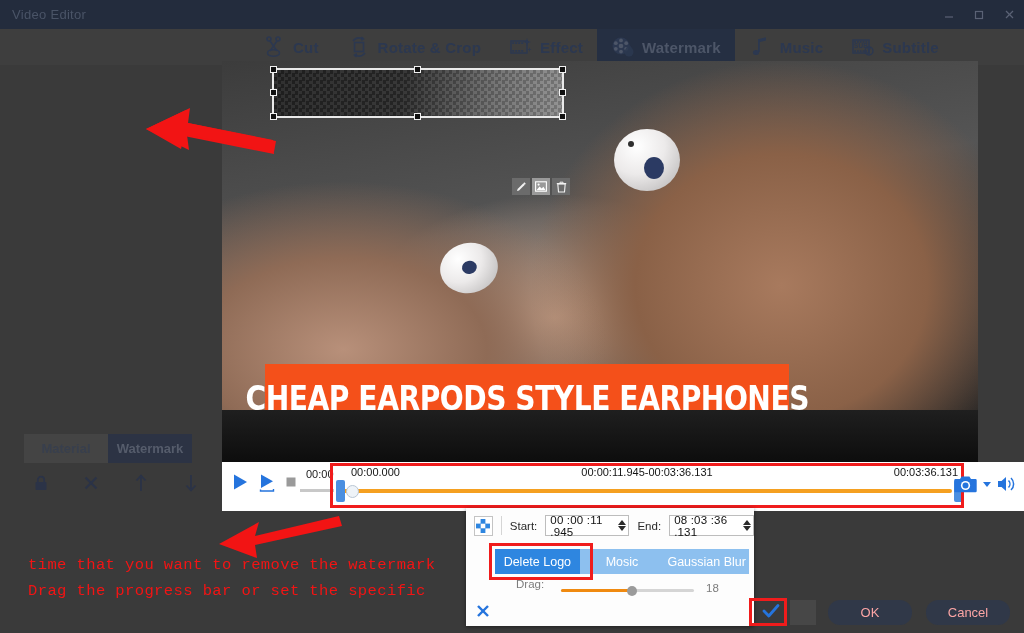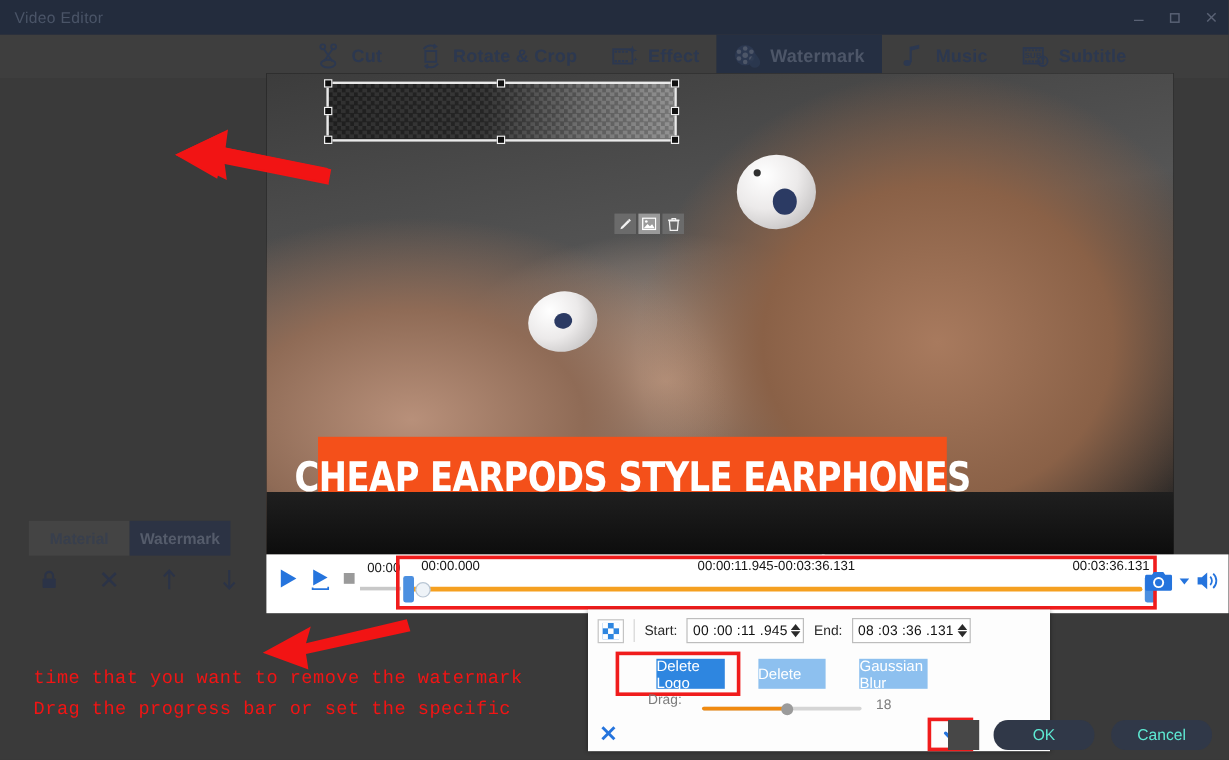--- a/index.html
+++ b/index.html
@@ -240,22 +240,22 @@
   }
 
   .tp-right {
     position: absolute; right: 8px; top: 12px;
     display: flex; align-items: center; gap: 4px;
   }
   .tp-right svg { display:block; }
 
   
   .settings {
-    position: absolute; left: 490px; top: 508px;
-    width: 385px; height: 118px;
+    position: absolute; left: 466px; top: 508px;
+    width: 288px; height: 118px;
     background: #fdfdfd;
     box-shadow: 0 1px 4px rgba(0,0,0,.45);
   }
   .set-row1 {
     position: absolute; left: 8px; top: 7px;
     display: flex; align-items: center; gap: 8px;
   }
   .mosaic-btn {
     width: 22px; height: 20px;
     background: #fff; border: 1px solid #c4c4c4;
@@ -281,24 +281,23 @@
     border-left: 4px solid transparent; border-right: 4px solid transparent;
   }
   .spin .up { border-bottom: 5px solid #2a2a2a; }
   .spin .dn { border-top: 5px solid #2a2a2a; }
 
   .mode-row {
     position: absolute; left: 29px; top: 41px;
     display: flex; width: 254px; height: 25px;
   }
   .mode-btn {
-    flex: 1; display: flex; align-items: center; 
+    flex: 1; display: flex; align-items: center; justify-content: center;
     font-size: 12.5px; color: #fff;
     background: #8dc0ef;
-    margin-left: 28px;
   }
   .mode-btn.active { background: #2e86e0; font-weight: normal; }
   .mode-redbox {
     position: absolute; left: 23px; top: 35px;
     width: 104px; height: 37px;
     border: 3px solid #f01c1c;
   }
 
   .level-row {
     position: absolute; left: 0; top: 76px; width: 324px;
@@ -332,21 +331,21 @@
 
   
   .bot-btns {
     position: absolute; left: 828px; top: 600px;
     display: flex; gap: 14px;
   }
   .bot-btn {
     width: 84px; height: 25px;
     background: #303848;
     display: flex; align-items: center; justify-content: center;
-    font-size: 13px; color: #5eead4; border-radius: 12px;
+    font-size: 13px; color: #fca5a5; border-radius: 12px;
   }
   .bot-sq {
     position: absolute; left: 790px; top: 600px;
     width: 26px; height: 25px; background: #474747;
   }
 
   
   .anno-text {
     position: absolute; left: 28px; top: 552px;
     width: 420px;
@@ -667,21 +666,21 @@
             <i class="dn"></i>
           </span>
       </span>
     </div>
 
     <div class="mode-row">
       <div class="mode-btn active">
         <span>Delete Logo</span>
       </div>
       <div class="mode-btn">
-        <span>Delete</span>
+        <span>Mosic</span>
       </div>
       <div class="mode-btn">
         <span>Gaussian Blur</span>
       </div>
     </div>
     <div class="mode-redbox"></div>
 
     <div class="level-row">
       <span class="level-lbl">Drag:</span>
       <span class="lv-track">

